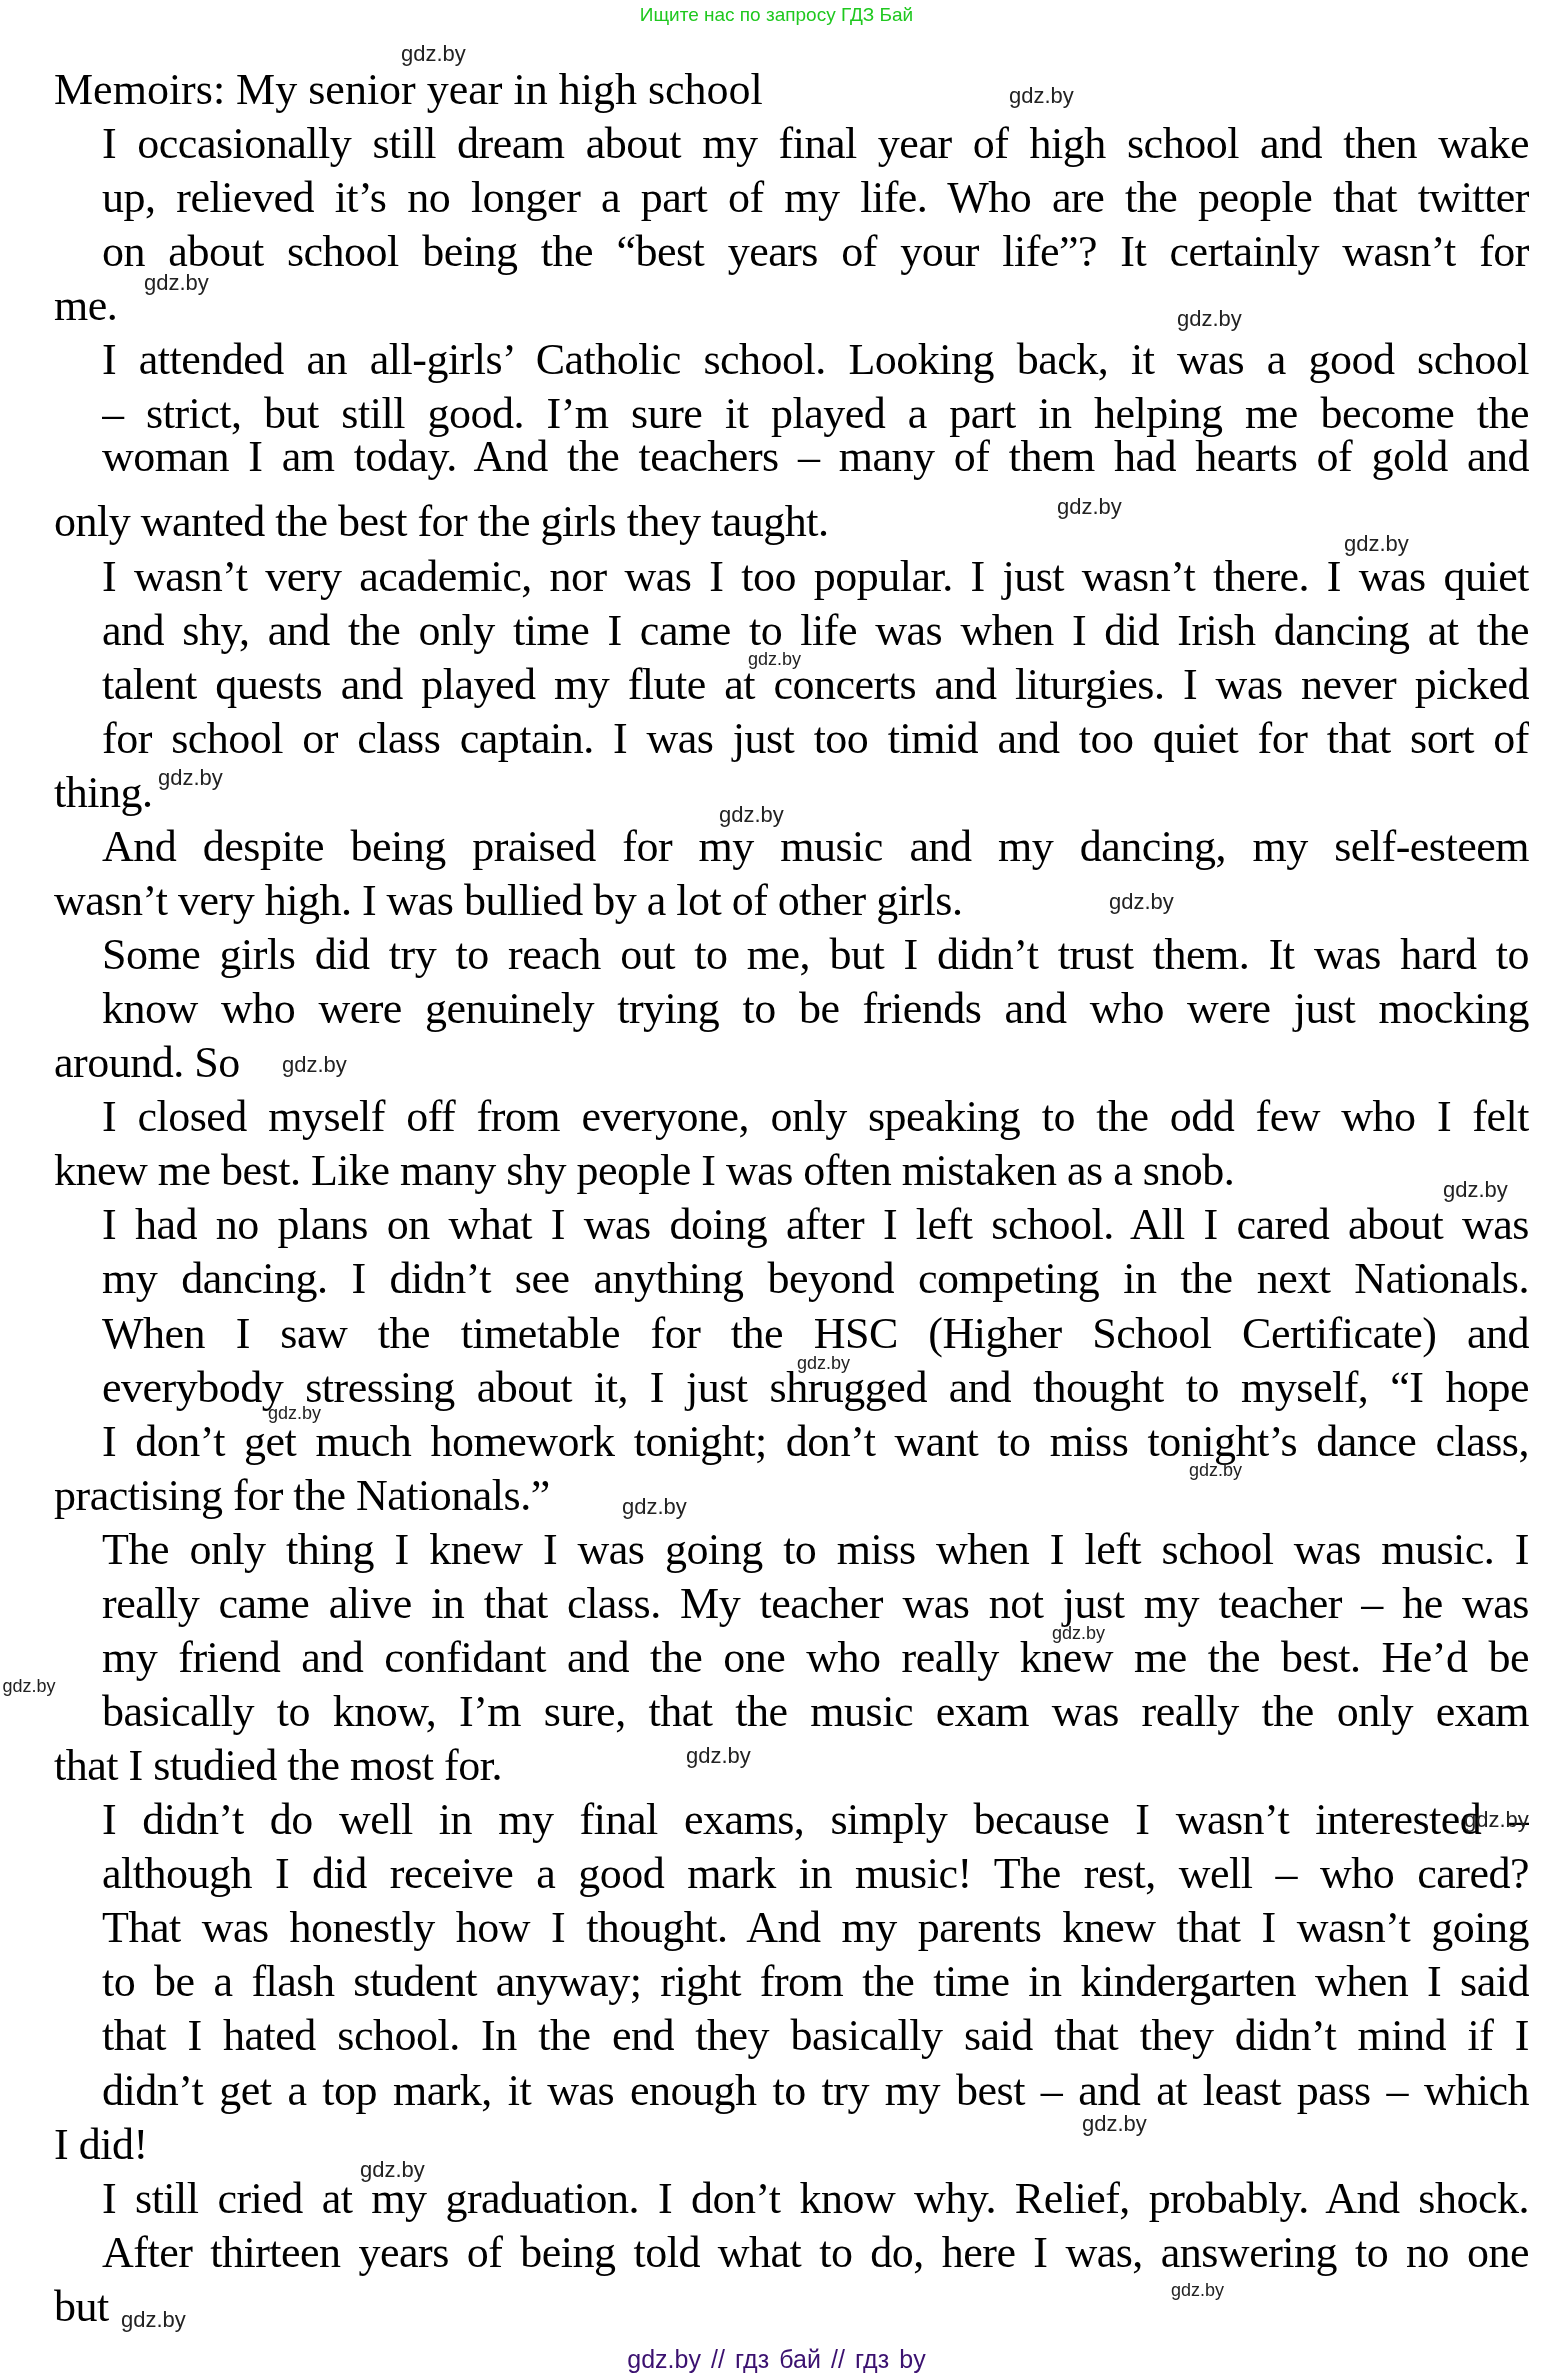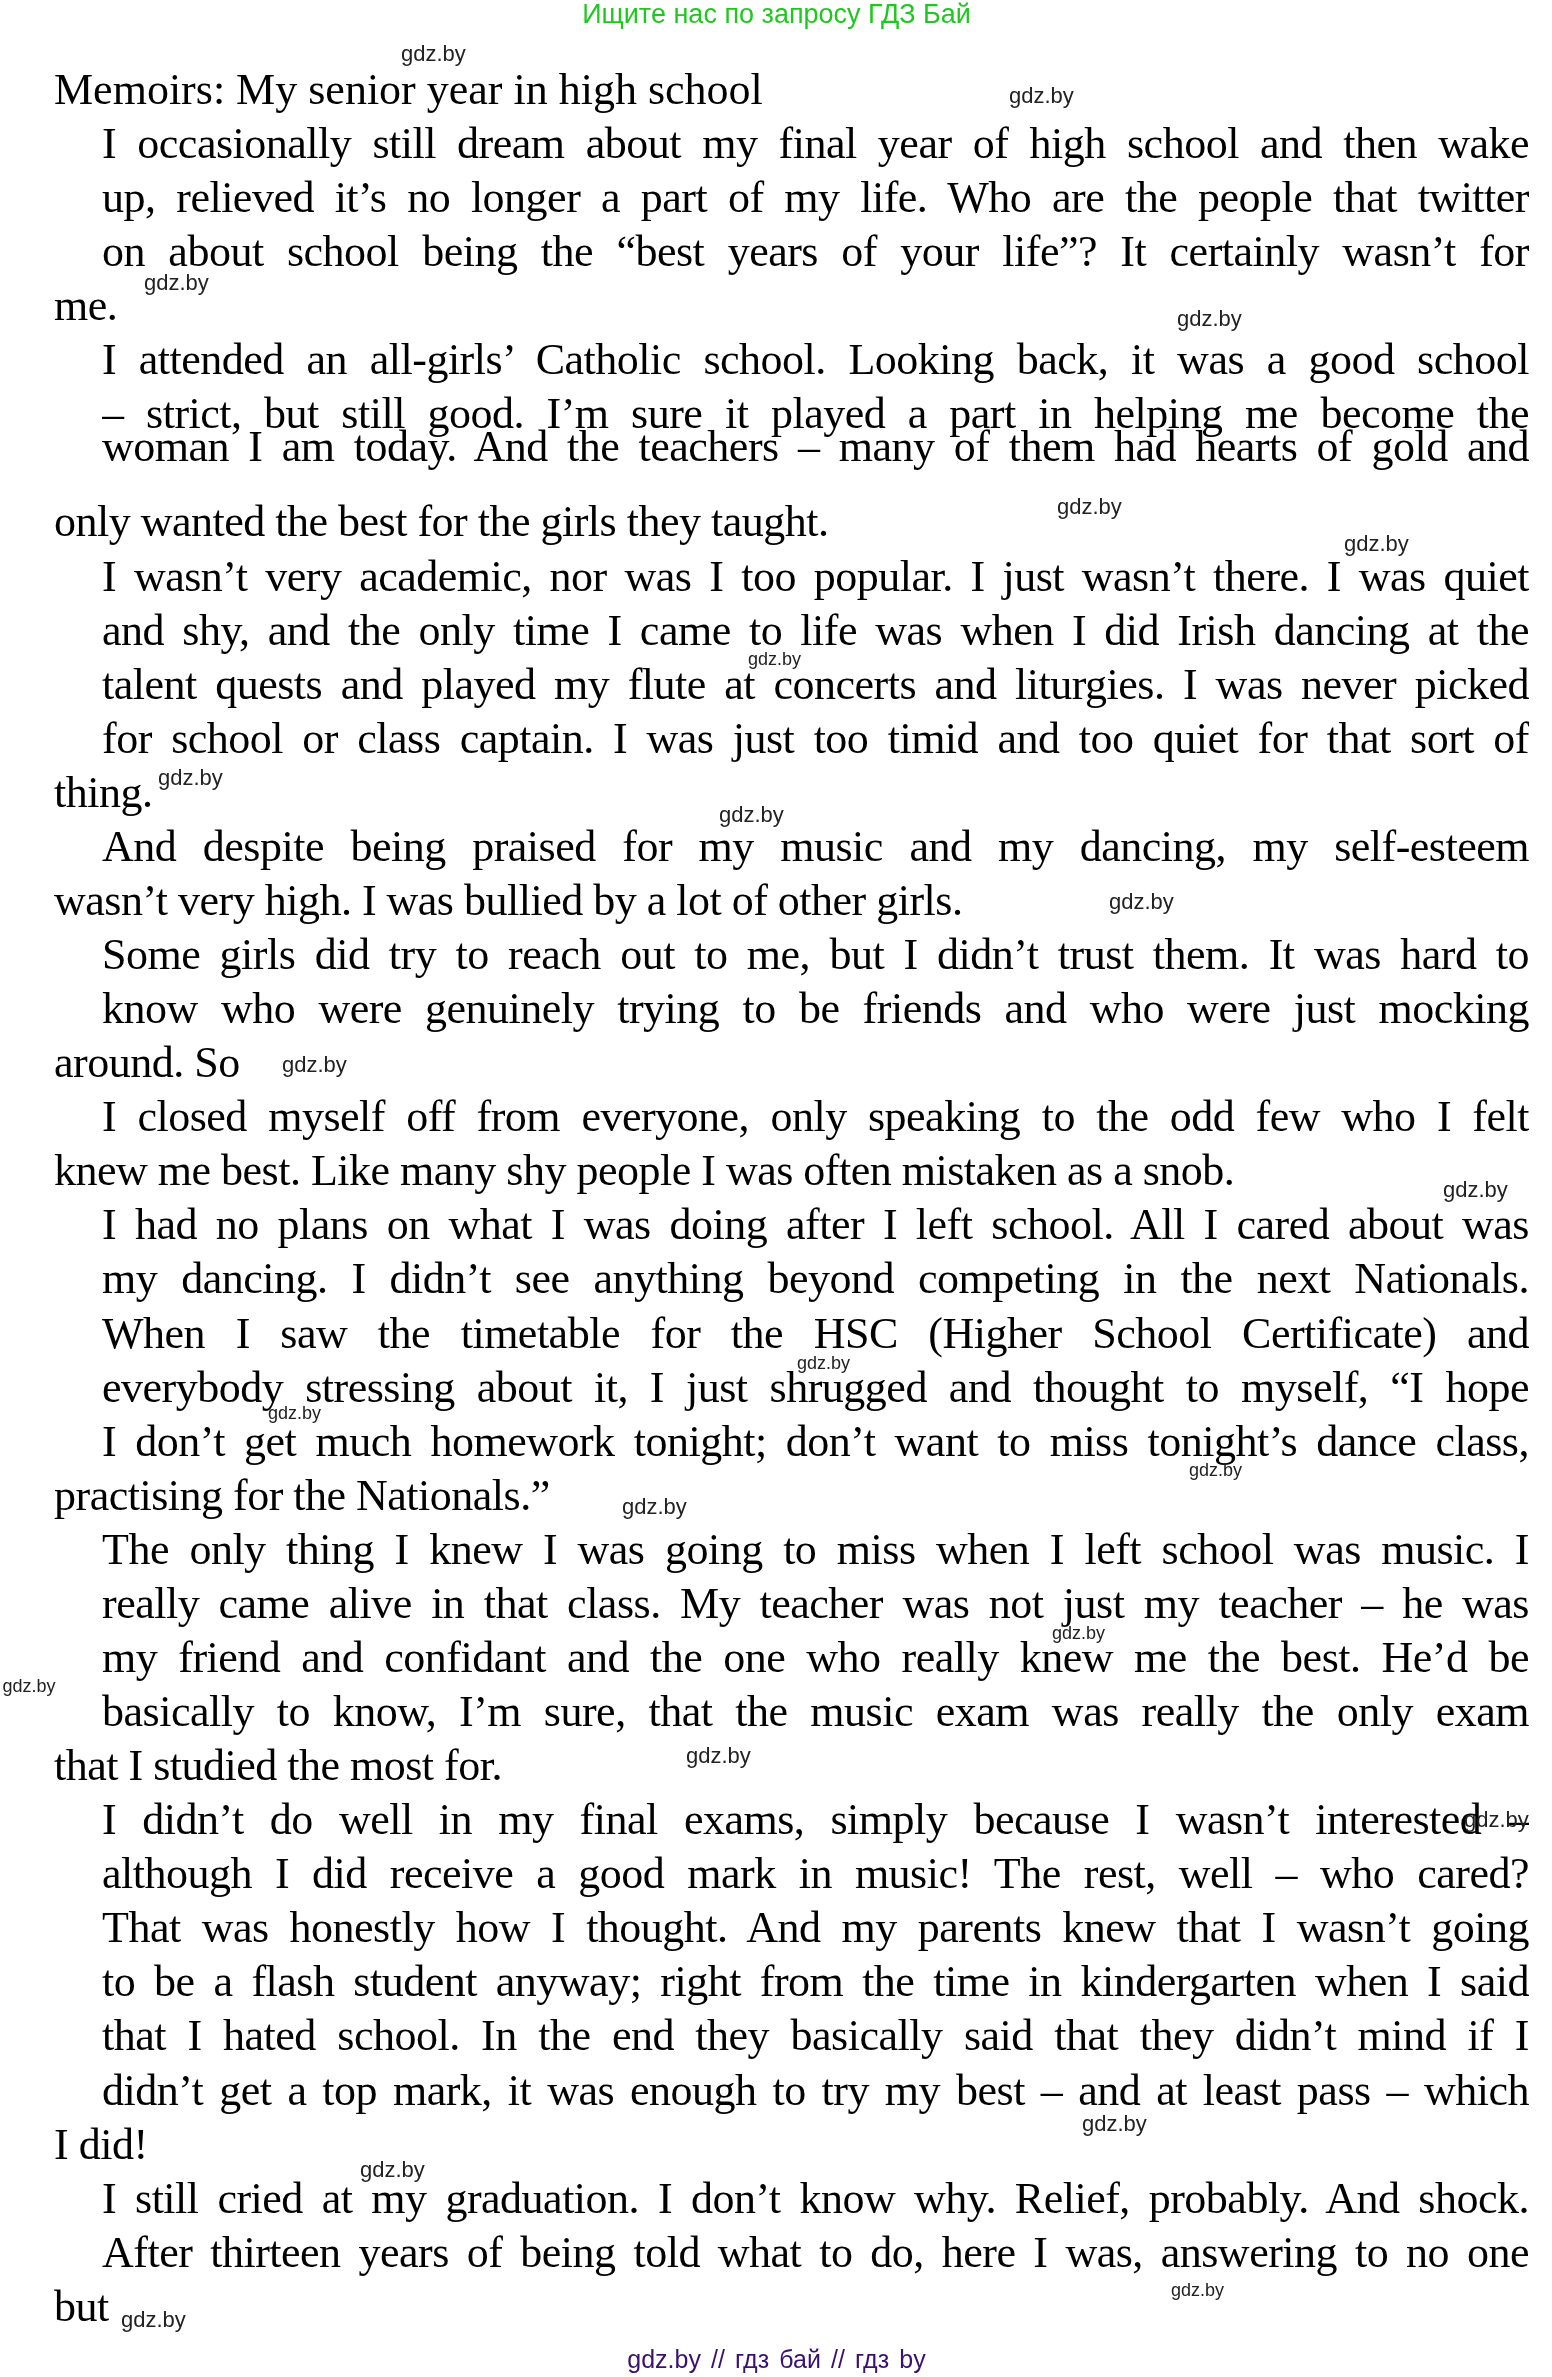--- a/index.html
+++ b/index.html
@@ -1,20 +1,20 @@
 <!DOCTYPE html>
 <html style="font-size:13px"><head>
 <meta charset="utf-8">
 <style>
   html, body { margin: 0; padding: 0; background: #ffffff; }
   body { width: 1553px; height: 2377px; position: relative; overflow: hidden; }
   .header-banner {
     position: absolute; left: 0; top: 0; width: 1553px; height: 32px;
     text-align: center; color: #1fc81f;
-    font-family: "Liberation Sans", sans-serif; font-size: 27px; line-height: 29px;
+    font-family: "Liberation Sans", sans-serif; font-size: 19px; line-height: 29px;
   }
   .doc { position: absolute; left: 54px; top: 0; width: 1427px; }
   .line {
     position: absolute; left: 0; width: 1427px; height: 54px;
     font-family: "Liberation Serif", serif; font-size: 44px; line-height: 54px;
     color: #000; white-space: nowrap; letter-spacing: -0.5px;
   }
   .line.j { text-align: justify; text-align-last: justify; white-space: normal; overflow: hidden; margin-left: 48px; }
   .line.title { letter-spacing: 0; }
   .wm {
@@ -35,21 +35,21 @@
 
 <div class="doc">
   <div class="line title" style="top: 63px; white-space: nowrap;">Memoirs: My senior year in high school</div>
   <div id="lines-container">
       <div class="line j" style="top: 117px; white-space: normal;">I occasionally still dream about my final year of high school and then wake</div>
       <div class="line j" style="top: 171px; white-space: normal;">up, relieved it’s no longer a part of my life. Who are the people that twitter</div>
       <div class="line j" style="top: 225px; white-space: normal;">on about school being the “best years of your life”? It certainly wasn’t for</div>
       <div class="line" style="top: 279px; white-space: nowrap;">me.</div>
       <div class="line j" style="top: 333px; white-space: normal;">I attended an all-girls’ Catholic school. Looking back, it was a good school</div>
       <div class="line j" style="top: 387px; white-space: normal;">– strict, but still good. I’m sure it played a part in helping me become the</div>
-      <div class="line j" style="top: 420px; white-space: normal;">woman I am today. And the teachers – many of them had hearts of gold and</div>
+      <div class="line j" style="top: 430px; white-space: normal;">woman I am today. And the teachers – many of them had hearts of gold and</div>
       <div class="line" style="top: 495px; white-space: nowrap;">only wanted the best for the girls they taught.</div>
       <div class="line j" style="top: 550px; white-space: normal;">I wasn’t very academic, nor was I too popular. I just wasn’t there. I was quiet</div>
       <div class="line j" style="top: 604px; white-space: normal;">and shy, and the only time I came to life was when I did Irish dancing at the</div>
       <div class="line j" style="top: 658px; white-space: normal;">talent quests and played my flute at concerts and liturgies. I was never picked</div>
       <div class="line j" style="top: 712px; white-space: normal;">for school or class captain. I was just too timid and too quiet for that sort of</div>
       <div class="line" style="top: 766px; white-space: nowrap;">thing.</div>
       <div class="line j" style="top: 820px; white-space: normal;">And despite being praised for my music and my dancing, my self-esteem</div>
       <div class="line" style="top: 874px; white-space: nowrap;">wasn’t very high. I was bullied by a lot of other girls.</div>
       <div class="line j" style="top: 928px; white-space: normal;">Some girls did try to reach out to me, but I didn’t trust them. It was hard to</div>
       <div class="line j" style="top: 982px; white-space: normal;">know who were genuinely trying to be friends and who were just mocking</div>

